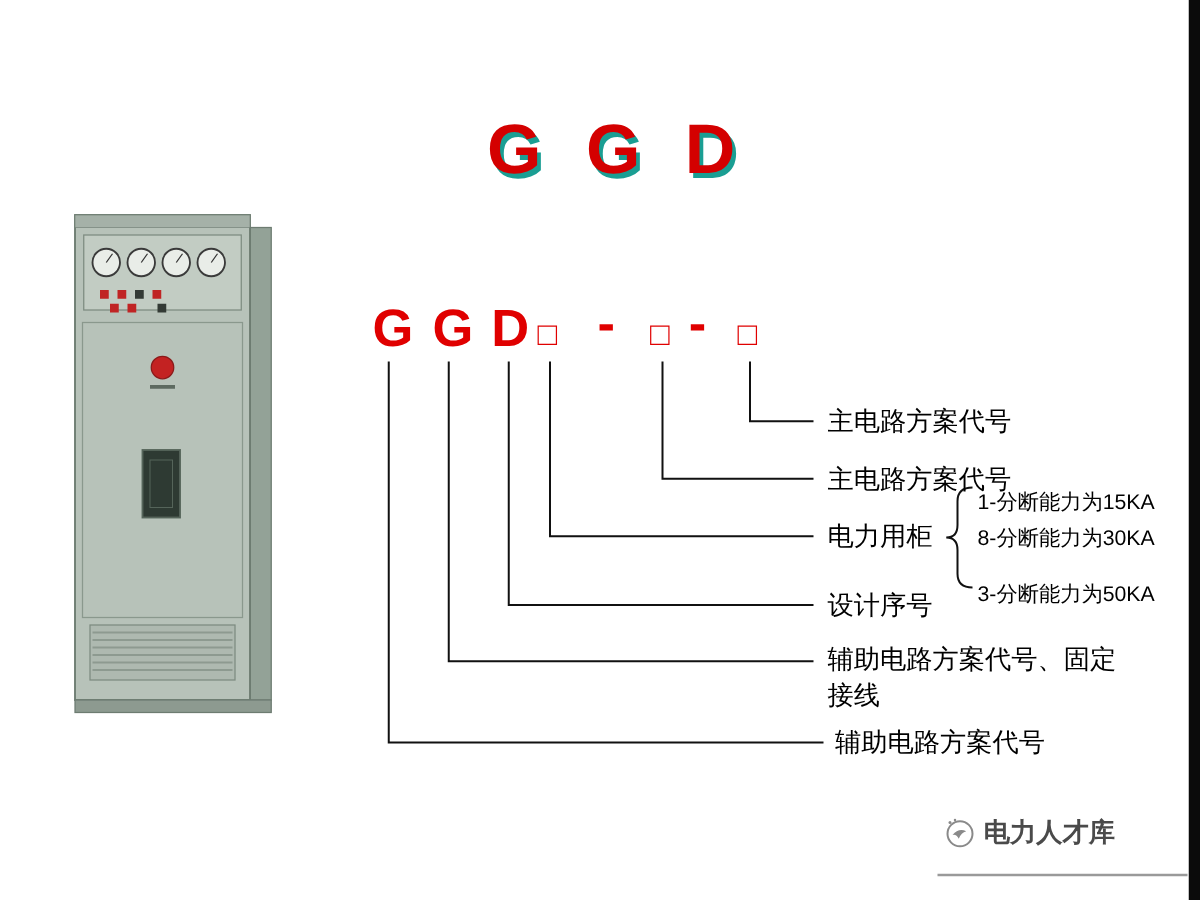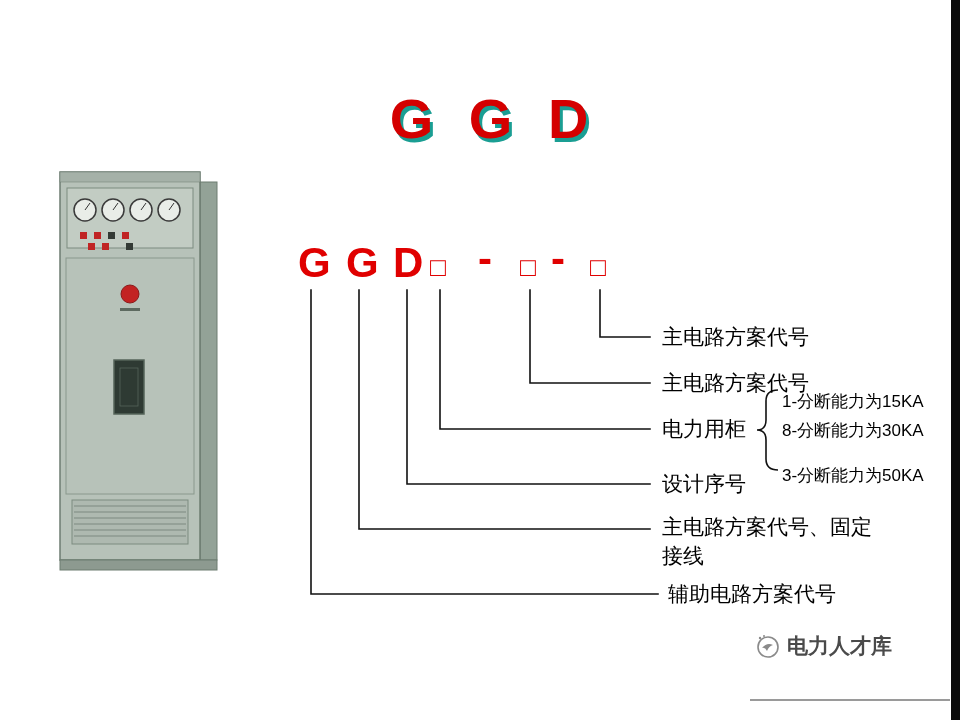--- a/index.html
+++ b/index.html
@@ -26,21 +26,21 @@
     font-family:"Liberation Serif","DejaVu Serif",serif;white-space:pre-line;
   }
   .brace-item{
     position:absolute;color:#000;font-size:17px;font-weight:normal;white-space:nowrap;
     font-family:"Liberation Sans",sans-serif;
   }
 
   svg.overlay{position:absolute;left:0;top:0;pointer-events:none;}
   .cabinet{position:absolute;left:48px;top:158px;}
 
-  .footer{position:absolute;left:754px;top:632px;display:flex;align-items:center;gap:7px;}
+  .footer{position:absolute;left:754px;top:652px;display:flex;align-items:center;gap:7px;}
   .footer-text{font-size:21px;color:#4a4a4a;font-weight:bold;}
   .footer-line{position:absolute;left:750px;top:699px;width:200px;height:2px;background:#9a9a9a;}
 </style>
 </head>
 <body>
 
 <div class="right-bar"></div>
 
 <div class="title">G G D</div>
 
@@ -109,21 +109,21 @@
     <path d="M359 290 L359 529 L650 529"></path>
     <path d="M311 290 L311 594 L658 594"></path>
   </g>
   <path d="M778 390 Q766 390 766 401 L766 420 Q766 430 757 430 Q766 430 766 440 L766 459 Q766 470 778 470" stroke="#111" stroke-width="1.6" fill="none"></path>
 </svg>
 
 <div class="label" style="left:662px;top:323px">主电路方案代号</div>
 <div class="label" style="left:662px;top:369px">主电路方案代号</div>
 <div class="label" style="left:662px;top:415px">电力用柜</div>
 <div class="label" style="left:662px;top:470px">设计序号</div>
-<div class="label" style="left:662px;top:513px;width:270px">主电路方案代号、固定
+<div class="label" style="left:662px;top:513px;width:270px">辅助电路方案代号、固定
 接线</div>
 <div class="label" style="left:668px;top:580px">辅助电路方案代号</div>
 
 <div class="brace-item" style="left:782px;top:390px">1-分断能力为15KA</div>
 <div class="brace-item" style="left:782px;top:419px">8-分断能力为30KA</div>
 <div class="brace-item" style="left:782px;top:464px">3-分断能力为50KA</div>
 
 <div class="footer">
   <svg width="26" height="26" viewBox="0 0 26 26">
     <circle cx="14" cy="14" r="10" fill="none" stroke="#8a8a8a" stroke-width="1.6"></circle>

